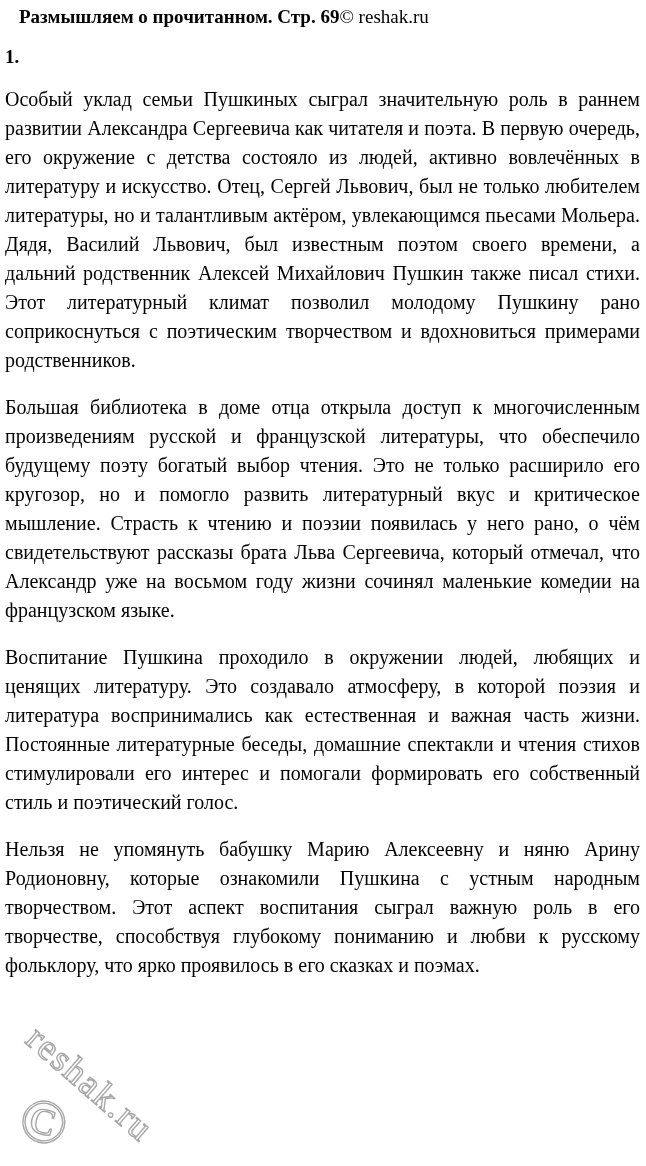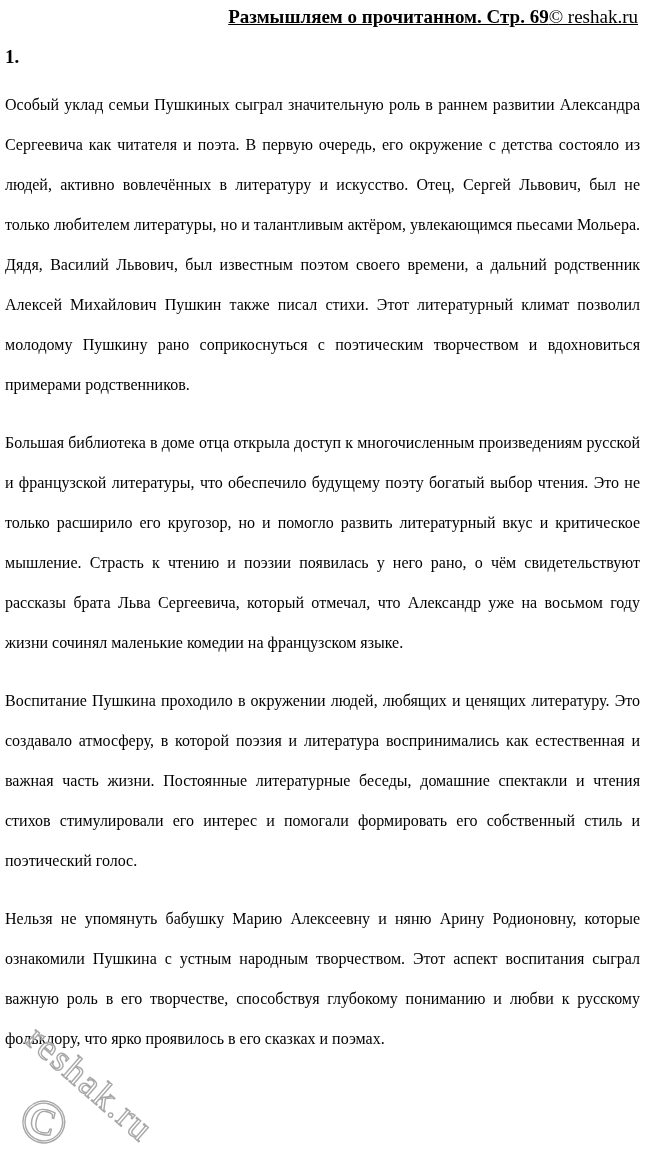--- a/index.html
+++ b/index.html
@@ -11,48 +11,47 @@
     position: relative;
     width: 646px;
     height: 1166px;
     background: #ffffff;
     overflow: hidden;
     font-family: "Liberation Serif", "DejaVu Serif", serif;
     color: #000000;
   }
   .header-row {
     display: flex;
-    justify-content: flex-end;
+    justify-content: flex-start;
     align-items: flex-start;
-    padding: 5px 8px 0 1px;
+    padding: 5px 8px 0 19px;
     font-size: 19px;
     line-height: 23px;
-    text-decoration: underline;
   }
   .header-title {
     font-weight: bold;
   }
   .header-copyright {
     font-weight: normal;
   }
   .section-number {
     margin: 17px 0 0 5px;
     font-size: 19px;
     line-height: 23px;
     font-weight: bold;
   }
   .content {
     position: relative;
     z-index: 1;
     margin: 0 6px 0 5px;
   }
   .content p {
     margin: 18px 0 0 0;
-    font-size: 16px;
-    line-height: 40px;
+    font-size: 20px;
+    line-height: 29px;
     text-align: justify;
   }
   .content p:first-child {
     margin-top: 17px;
   }
   .watermark-svg {
     position: absolute;
     left: 0;
     top: 0;
     z-index: 2;

